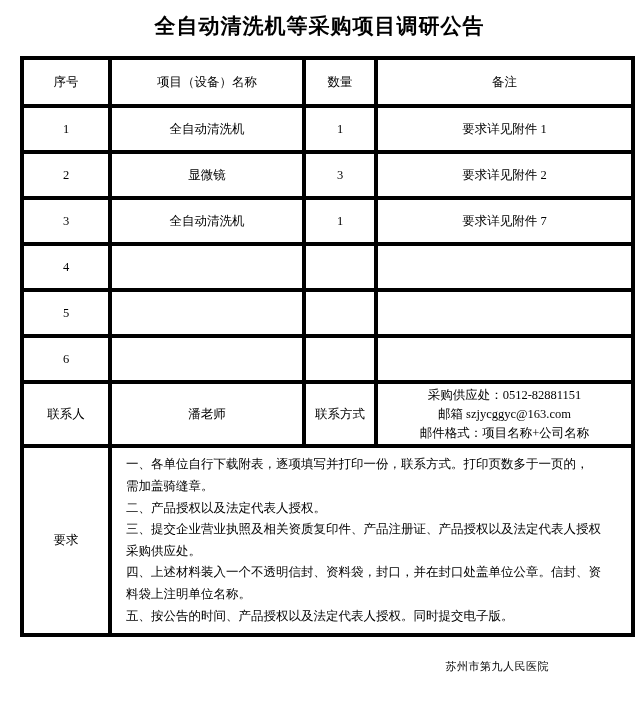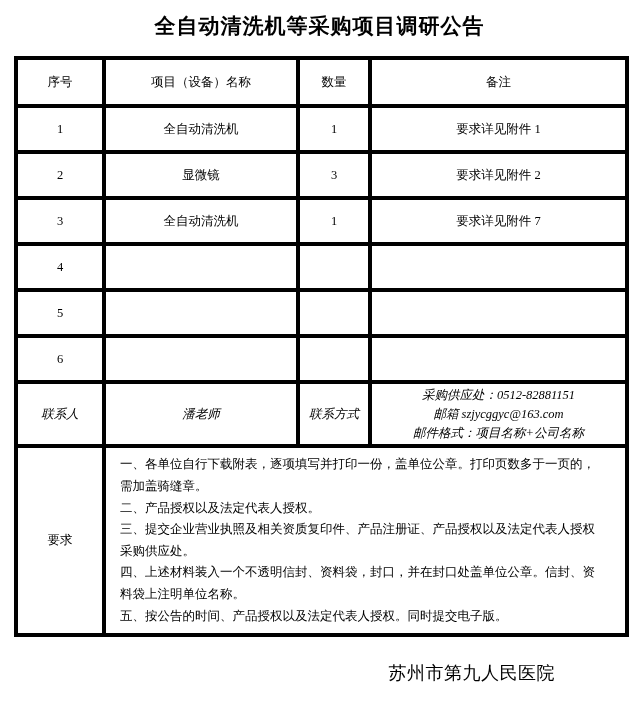--- a/index.html
+++ b/index.html
@@ -12,21 +12,21 @@
     height: 724px;
     font-family: "Liberation Serif", "DejaVu Serif", serif;
     color: #000000;
     overflow: hidden;
   }
   .page {
     position: relative;
     width: 639px;
     height: 604px;
     box-sizing: border-box;
-    padding: 0 14px;
+    padding: 0 20px;
   }
   .doc-title {
     text-align: center;
     font-size: 21px;
     font-weight: bold;
     letter-spacing: 1px;
     padding-top: 12px;
     padding-bottom: 16px;
     color: #000;
   }
@@ -60,21 +60,20 @@
     height: 38px;
   }
   .row-time td {
     height: 38px;
   }
   .cell-two-line {
     line-height: 1.45;
   }
   .row-contact td {
     height: 50px;
-    font-style: italic;
   }
   .contact-block {
     text-align: center;
     line-height: 1.5;
     font-size: 12.5px;
   }
   .row-req td {
     height: 150px;
   }
   .req-list {
@@ -87,21 +86,21 @@
     margin: 0 0 1px 0;
     text-indent: 0;
   }
   .req-indent {
     text-indent: 1.8em;
   }
   .sign {
     margin-top: 18px;
     text-align: right;
     padding-right: 70px;
-    font-size: 18px;
+    font-size: 11px;
     line-height: 2.1;
   }
   .sign div { letter-spacing: 0.5px; }
 </style>
 </head>
 <body>
 
 <div class="page">
 
   <div class="doc-title">全自动清洗机等采购项目调研公告</div>
@@ -169,21 +168,21 @@
             <div>邮箱 szjycggyc@163.com</div>
             <div>邮件格式：项目名称+公司名称</div>
           </div>
         </td>
       </tr>
 
       <tr class="row-req">
         <td>要求</td>
         <td colspan="3">
           <div class="req-list">
-            <p>一、各单位自行下载附表，逐项填写并打印一份，盖单位公章。打印页数多于一页的，</p>
+            <p>一、各单位自行下载附表，逐项填写并打印一份，联系方式。打印页数多于一页的，</p>
             <p class="req-indent">需加盖骑缝章。</p>
             <p>二、产品授权以及法定代表人授权。</p>
             <p>三、提交企业营业执照及相关资质复印件、产品注册证、产品授权以及法定代表人授权</p>
             <p class="req-indent">采购供应处。</p>
             <p>四、上述材料装入一个不透明信封、资料袋，封口，并在封口处盖单位公章。信封、资</p>
             <p class="req-indent">料袋上注明单位名称。</p>
             <p>五、按公告的时间、产品授权以及法定代表人授权。同时提交电子版。</p>
           </div>
         </td>
       </tr>

